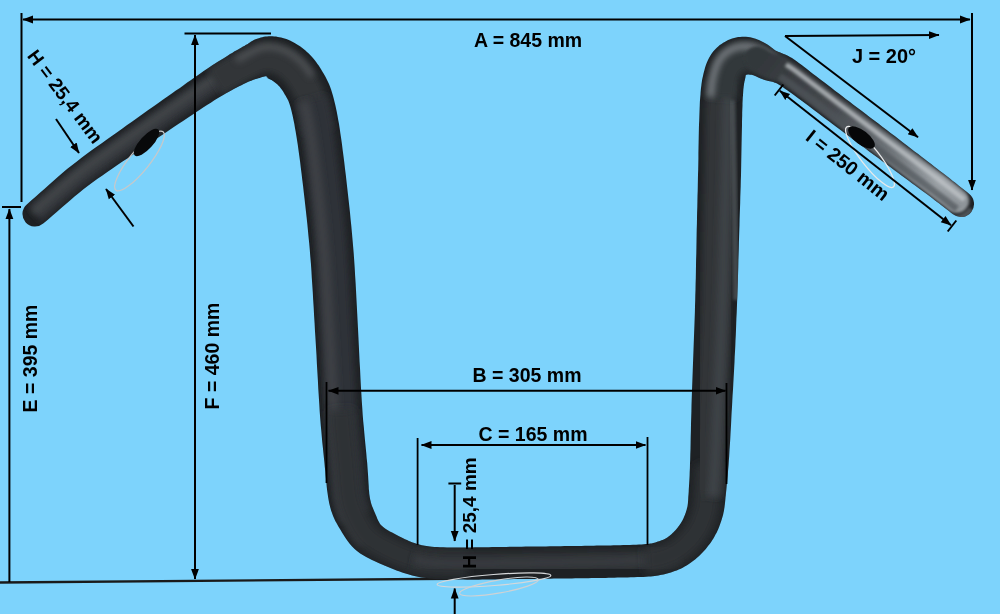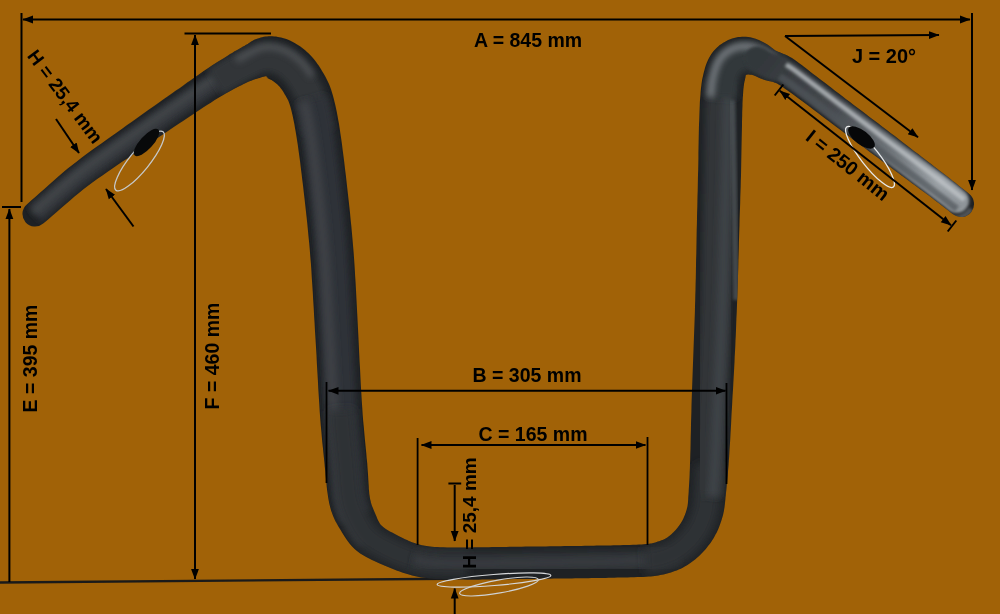--- a/index.html
+++ b/index.html
@@ -1,16 +1,16 @@
 <!DOCTYPE html>
 <html><head>
 <meta charset="utf-8">
 <style>
   html,body{margin:0;padding:0;background:#ffffff;}
-  #stage{position:relative;width:1000px;height:614px;background:#a16207;overflow:hidden;
+  #stage{position:relative;width:1000px;height:614px;background:#7dd3fc;overflow:hidden;
          font-family:"Liberation Sans", sans-serif;}
   svg{position:absolute;left:0;top:0;}
   text{font-family:"Liberation Sans", sans-serif;font-weight:bold;fill:#000;}
 </style>
 </head>
 <body>
 <div id="stage">
 <svg width="1000" height="614" viewBox="0 0 1000 614">
   <defs>
     <clipPath id="tubeclip">

